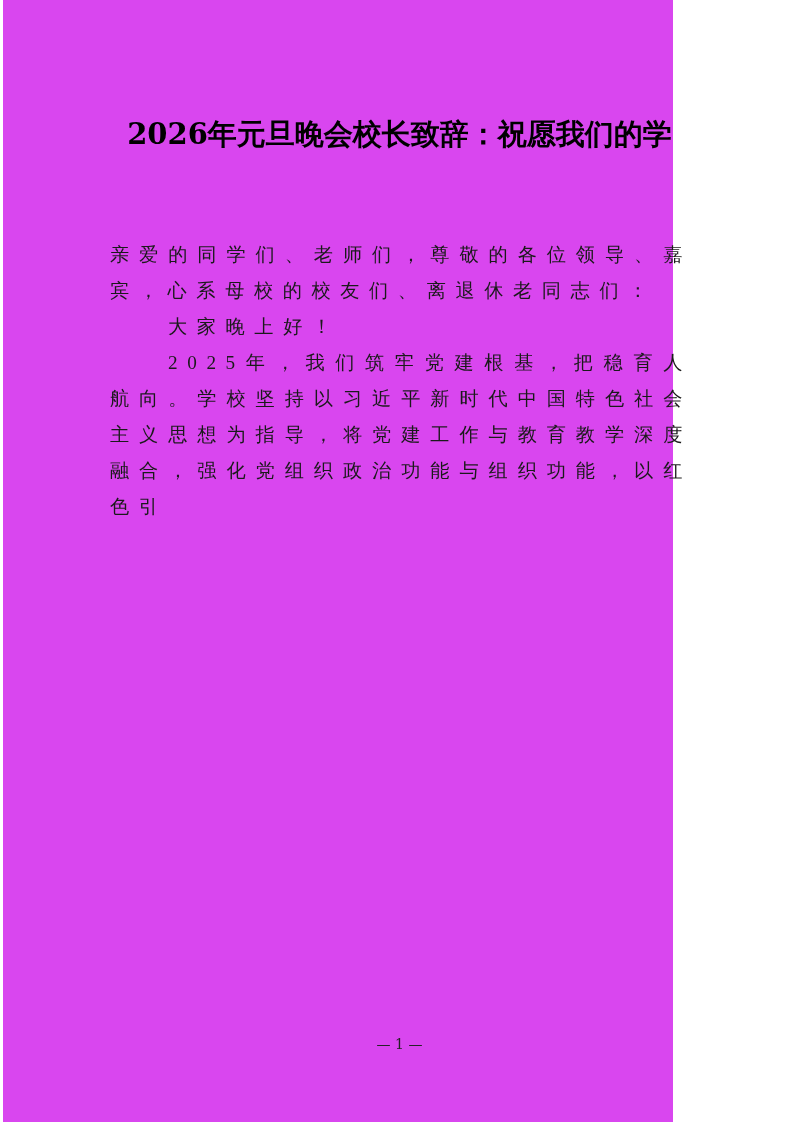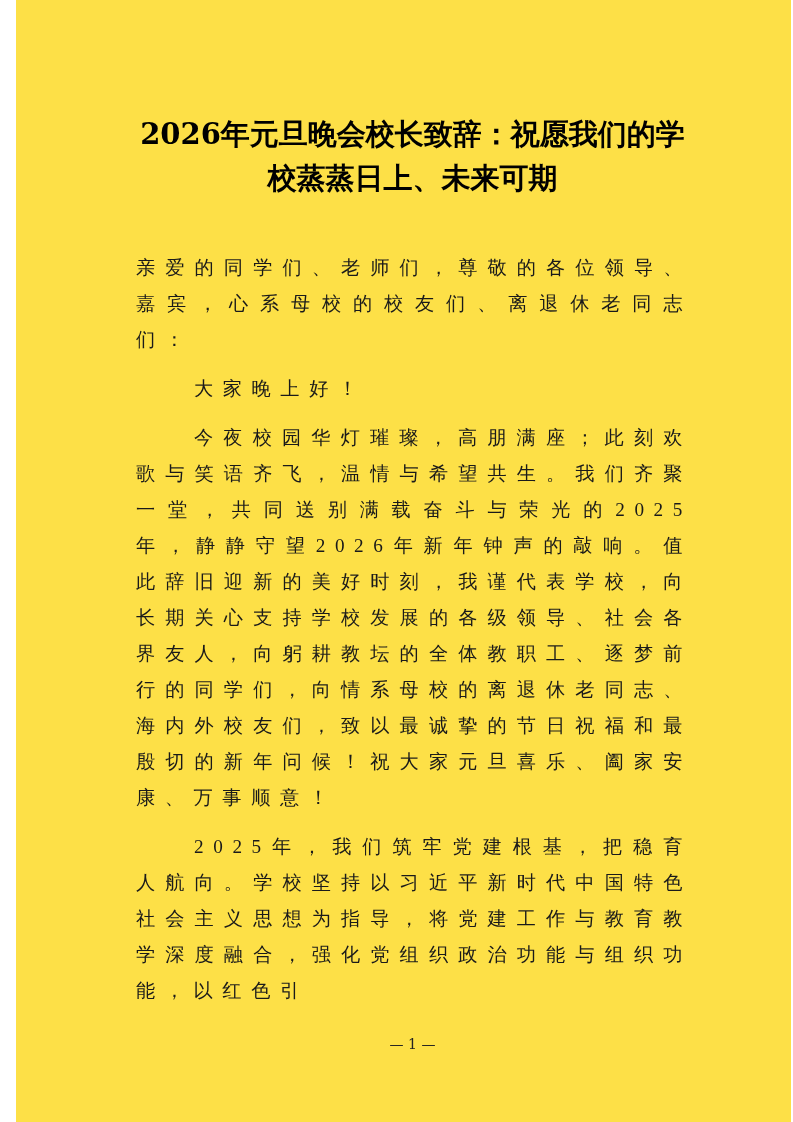--- a/index.html
+++ b/index.html
@@ -9,24 +9,24 @@
     }
     body {
       width: 793px;
       height: 1122px;
       position: relative;
       overflow: hidden;
       color: #111111;
     }
     .page {
       position: absolute;
-      left: 16px; top: 0;
-      width: 775px;
+      left: 3px; top: 0;
+      width: 670px;
       height: 1122px;
-      background: #fde047;
+      background: #d946ef;
     }
     .title {
       position: absolute;
       left: 90px;
       top: 112px;
       width: 613px;
       text-align: center;
       font-family: "DejaVu Serif", "Liberation Serif", serif;
       font-weight: bold;
       font-size: 29px;
@@ -41,21 +41,21 @@
       top: 237px;
       width: 582px;
       font-family: "DejaVu Sans", "Liberation Sans", sans-serif;
       font-size: 19.2px;
       line-height: 36px;
       color: #1a1a1a;
       text-align: justify;
       letter-spacing: 9.6px;
     }
     .body p {
-      margin: 13px;
+      margin: 0;
       padding: 0;
       text-indent: 0;
     }
     .body p.indent {
       text-indent: 58px;
       font-family: Liberation Serif, serif;
     }
     .footer {
       position: absolute;
       left: 0;
@@ -66,24 +66,22 @@
       font-size: 14px;
       color: #222222;
     }
   </style>
 </head>
 <body>
 
 <div class="page">
   <div class="title">
     <span>2026年元旦晚会校长致辞：祝愿我们的学</span>
-    <span>校蒸蒸日上、未来可期</span>
   </div>
 
   <div class="body">
     <p>亲爱的同学们、老师们，尊敬的各位领导、嘉宾，心系母校的校友们、离退休老同志们：</p>
     <p class="indent">大家晚上好！</p>
-    <p class="indent">今夜校园华灯璀璨，高朋满座；此刻欢歌与笑语齐飞，温情与希望共生。我们齐聚一堂，共同送别满载奋斗与荣光的2025年，静静守望2026年新年钟声的敲响。值此辞旧迎新的美好时刻，我谨代表学校，向长期关心支持学校发展的各级领导、社会各界友人，向躬耕教坛的全体教职工、逐梦前行的同学们，向情系母校的离退休老同志、海内外校友们，致以最诚挚的节日祝福和最殷切的新年问候！祝大家元旦喜乐、阖家安康、万事顺意！</p>
     <p class="indent">2025年，我们筑牢党建根基，把稳育人航向。学校坚持以习近平新时代中国特色社会主义思想为指导，将党建工作与教育教学深度融合，强化党组织政治功能与组织功能，以红色引</p>
   </div>
 
   <div class="footer">— 1 —</div>
 </div>
 
 </body></html>

